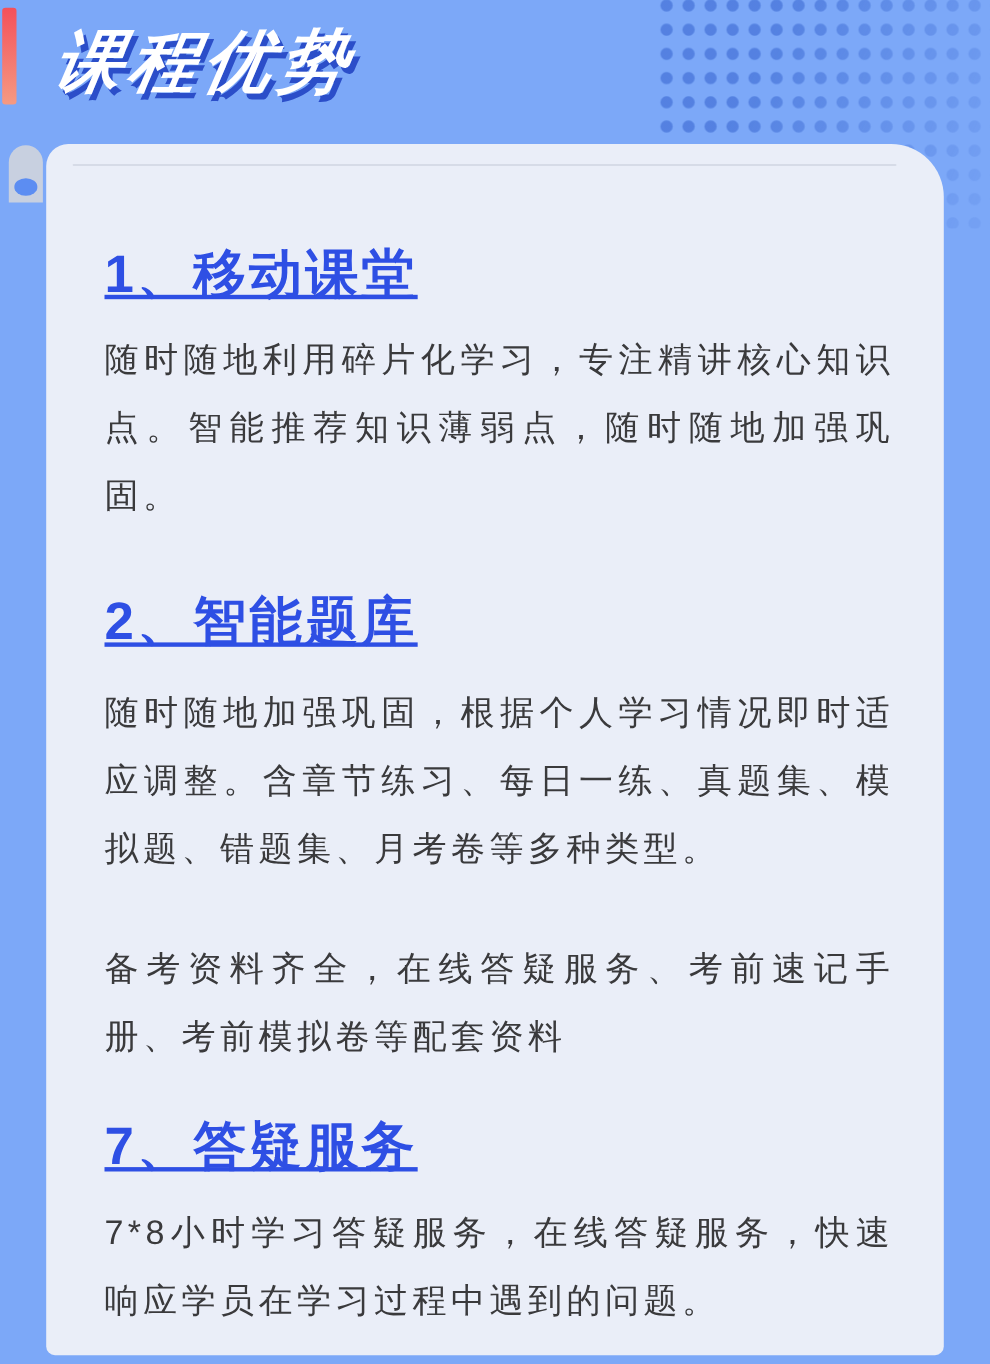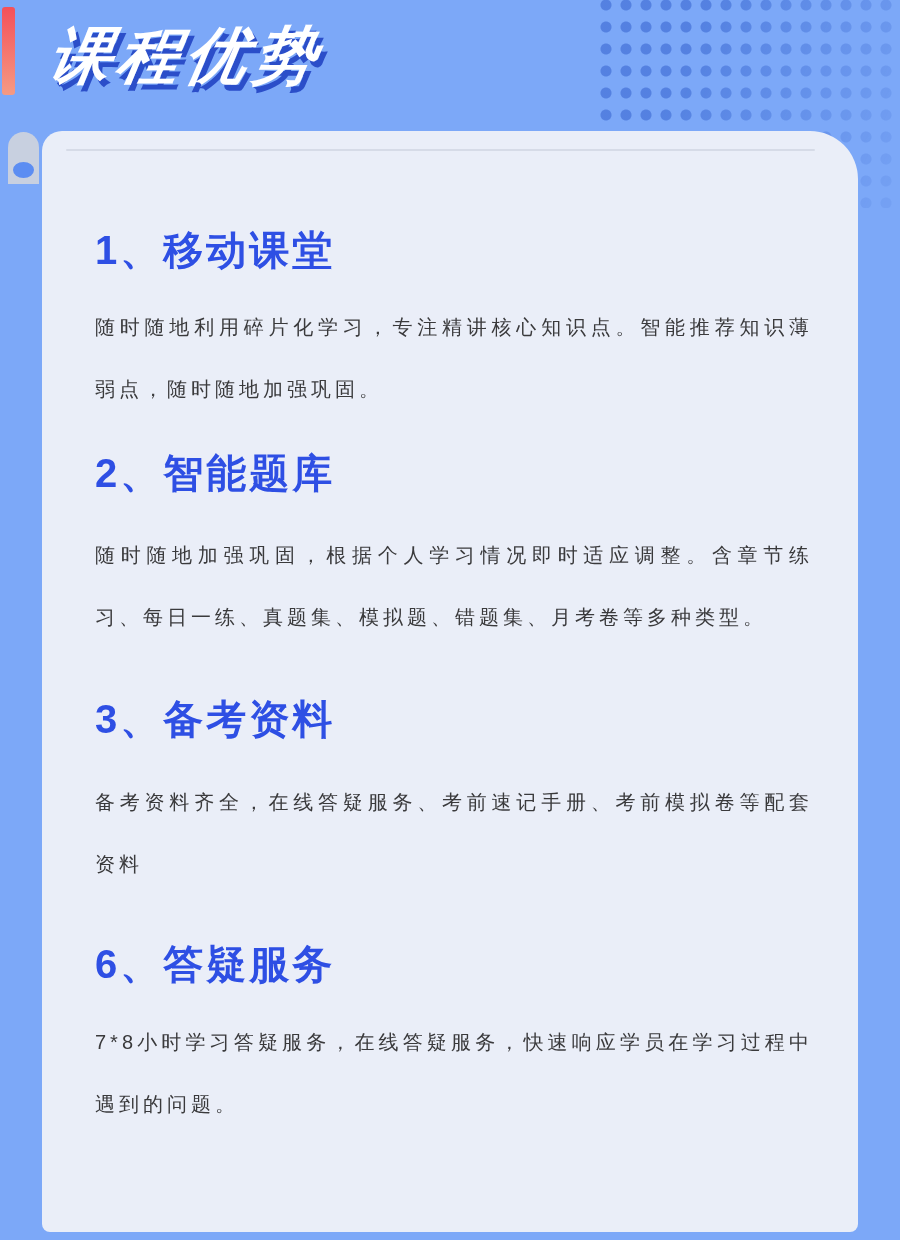--- a/index.html
+++ b/index.html
@@ -48,31 +48,31 @@
     box-sizing:border-box;
     padding:95px 45px 0 53px;
   }
   .card-divider{
     position:absolute;left:24px;top:18px;width:749px;height:2px;
     background:#d6dbe7;border-radius:1px;
   }
   
   .section h2{
     margin:0;
-    font-size:40px;line-height:48px;font-weight:700;
-    letter-spacing:3px;color:#2e4fe4;
+    font-size:48px;line-height:48px;font-weight:700;
+    letter-spacing:3px;color:#2e4fe4;text-decoration:underline;
   }
   .section p{
     margin:0;width:718px;
-    font-size:20px;line-height:62px;font-weight:500;
+    font-size:31px;line-height:62px;font-weight:500;
     letter-spacing:4px;color:#3a3a3c;
     text-align:justify;
   }
   #sec1 p{margin-top:22px;}
-  #sec2{margin-top:29px;} #sec2 p{margin-top:27px;}
+  #sec2{margin-top:60px;} #sec2 p{margin-top:27px;}
   #sec3{margin-top:47px;} #sec3 p{margin-top:28px;}
   #sec4{margin-top:45px;} #sec4 p{margin-top:23px;}
 </style>
 </head>
 <body>
 
 <div class="accent-bar"></div>
 <div class="page-title">课程优势</div>
 <div class="dots"></div>
 
@@ -87,21 +87,20 @@
     <h2>1、移动课堂</h2>
     <p>随时随地利用碎片化学习，专注精讲核心知识点。智能推荐知识薄弱点，随时随地加强巩固。</p>
   </div>
 
   <div class="section" id="sec2">
     <h2>2、智能题库</h2>
     <p>随时随地加强巩固，根据个人学习情况即时适应调整。含章节练习、每日一练、真题集、模拟题、错题集、月考卷等多种类型。</p>
   </div>
 
   <div class="section" id="sec3">
-    <h2>3、备考资料</h2>
     <p>备考资料齐全，在线答疑服务、考前速记手册、考前模拟卷等配套资料</p>
   </div>
 
   <div class="section" id="sec4">
-    <h2>6、答疑服务</h2>
+    <h2>7、答疑服务</h2>
     <p>7*8小时学习答疑服务，在线答疑服务，快速响应学员在学习过程中遇到的问题。</p>
   </div>
 </div>
 
 </body></html>

